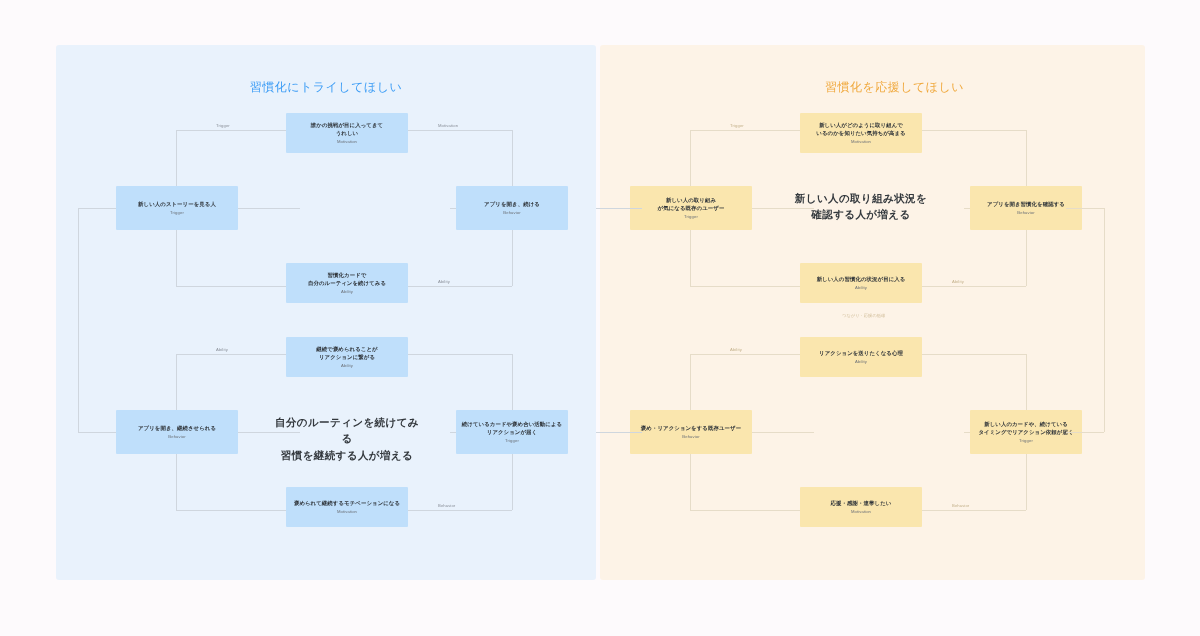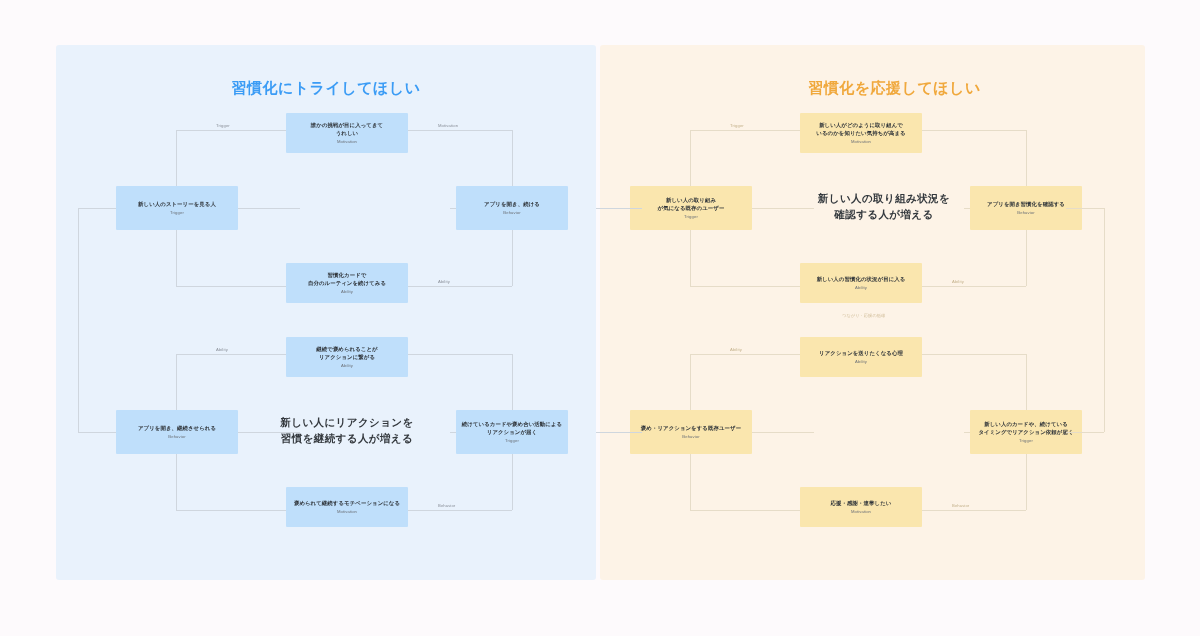--- a/index.html
+++ b/index.html
@@ -13,22 +13,22 @@
   #canvas{position:absolute;left:0;top:0;width:1200px;height:636px;}
 
   .panel{position:absolute;border-radius:3px;}
   .panel.blue{background:#e9f2fc;}
   .panel.cream{background:#fdf3e7;}
 
   .panel-title{
     position:absolute;
     width:100%;
     text-align:center;
-    font-size:15px;
-    font-weight:bold;
+    font-size:12px;
+    font-weight:normal;
     letter-spacing:.5px;
   }
   .panel-title.blue{color:#3b9cf5;}
   .panel-title.cream{color:#f0a83c;}
 
   
   .loop-title{
     position:absolute;
     text-align:center;
     font-size:10.5px;
@@ -142,21 +142,21 @@
     </div>
     <div class="node blue" style="left:116px;top:410px;width:122px;height:44px;">
       <div class="lbl">アプリを開き、継続させられる</div>
       <div class="sub">Behavior</div>
     </div>
     <div class="node blue" style="left:456px;top:410px;width:112px;height:44px;">
       <div class="lbl">続けているカードや褒め合い活動による
 リアクションが届く</div>
       <div class="sub">Trigger</div>
     </div>
-    <div class="loop-title" style="left:274px;top:414px;width:146px;">新しい人にリアクションを
+    <div class="loop-title" style="left:274px;top:414px;width:146px;">自分のルーティンを続けてみる
 習慣を継続する人が増える</div>
     <div class="edge h cream-e" style="left:690px;top:130px;width:110px;height:1px;"></div>
     <div class="edge h cream-e" style="left:922px;top:130px;width:104px;height:1px;"></div>
     <div class="edge h cream-e" style="left:690px;top:286px;width:110px;height:1px;"></div>
     <div class="edge h cream-e" style="left:922px;top:286px;width:104px;height:1px;"></div>
     <div class="edge v cream-e" style="left:690px;top:130px;width:1px;height:156px;"></div>
     <div class="edge v cream-e" style="left:1026px;top:130px;width:1px;height:156px;"></div>
     <div class="edge h cream-e" style="left:752px;top:208px;width:62px;height:1px;"></div>
     <div class="edge h cream-e" style="left:964px;top:208px;width:8px;height:1px;"></div>
     <div class="edge-label" style="left:730px;top:123px;color:#c3b08a;">Trigger</div>
@@ -172,21 +172,21 @@
     </div>
     <div class="node cream" style="left:630px;top:186px;width:122px;height:44px;">
       <div class="lbl">新しい人の取り組み
 が気になる既存のユーザー</div>
       <div class="sub">Trigger</div>
     </div>
     <div class="node cream" style="left:970px;top:186px;width:112px;height:44px;">
       <div class="lbl">アプリを開き習慣化を確認する</div>
       <div class="sub">Behavior</div>
     </div>
-    <div class="loop-title" style="left:811px;top:190px;width:146px;">新しい人の取り組み状況を
+    <div class="loop-title" style="left:788px;top:190px;width:146px;">新しい人の取り組み状況を
 確認する人が増える</div>
     <div class="edge h cream-e" style="left:690px;top:354px;width:110px;height:1px;"></div>
     <div class="edge h cream-e" style="left:922px;top:354px;width:104px;height:1px;"></div>
     <div class="edge h cream-e" style="left:690px;top:510px;width:110px;height:1px;"></div>
     <div class="edge h cream-e" style="left:922px;top:510px;width:104px;height:1px;"></div>
     <div class="edge v cream-e" style="left:690px;top:354px;width:1px;height:156px;"></div>
     <div class="edge v cream-e" style="left:1026px;top:354px;width:1px;height:156px;"></div>
     <div class="edge h cream-e" style="left:752px;top:432px;width:62px;height:1px;"></div>
     <div class="edge h cream-e" style="left:964px;top:432px;width:8px;height:1px;"></div>
     <div class="edge-label" style="left:730px;top:347px;color:#c3b08a;">Ability</div>

